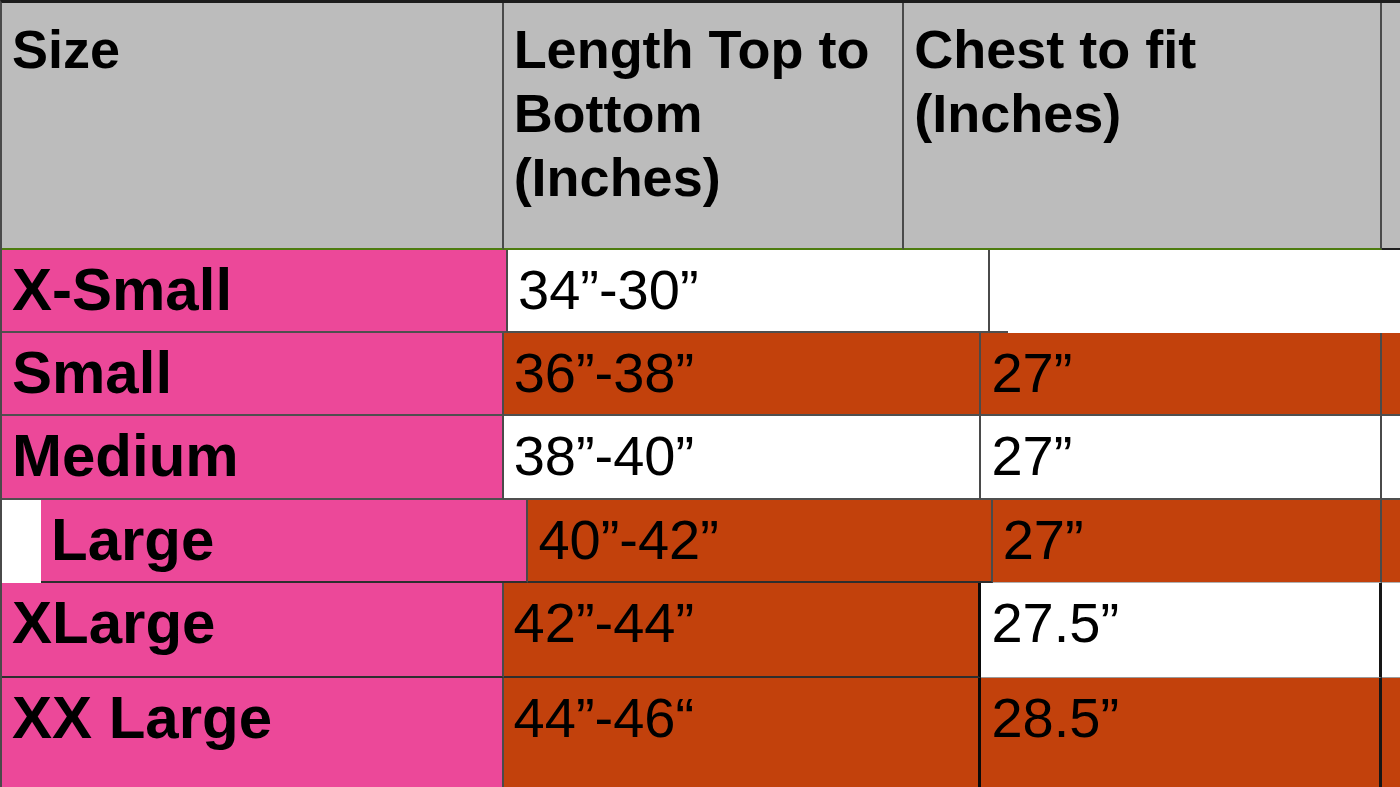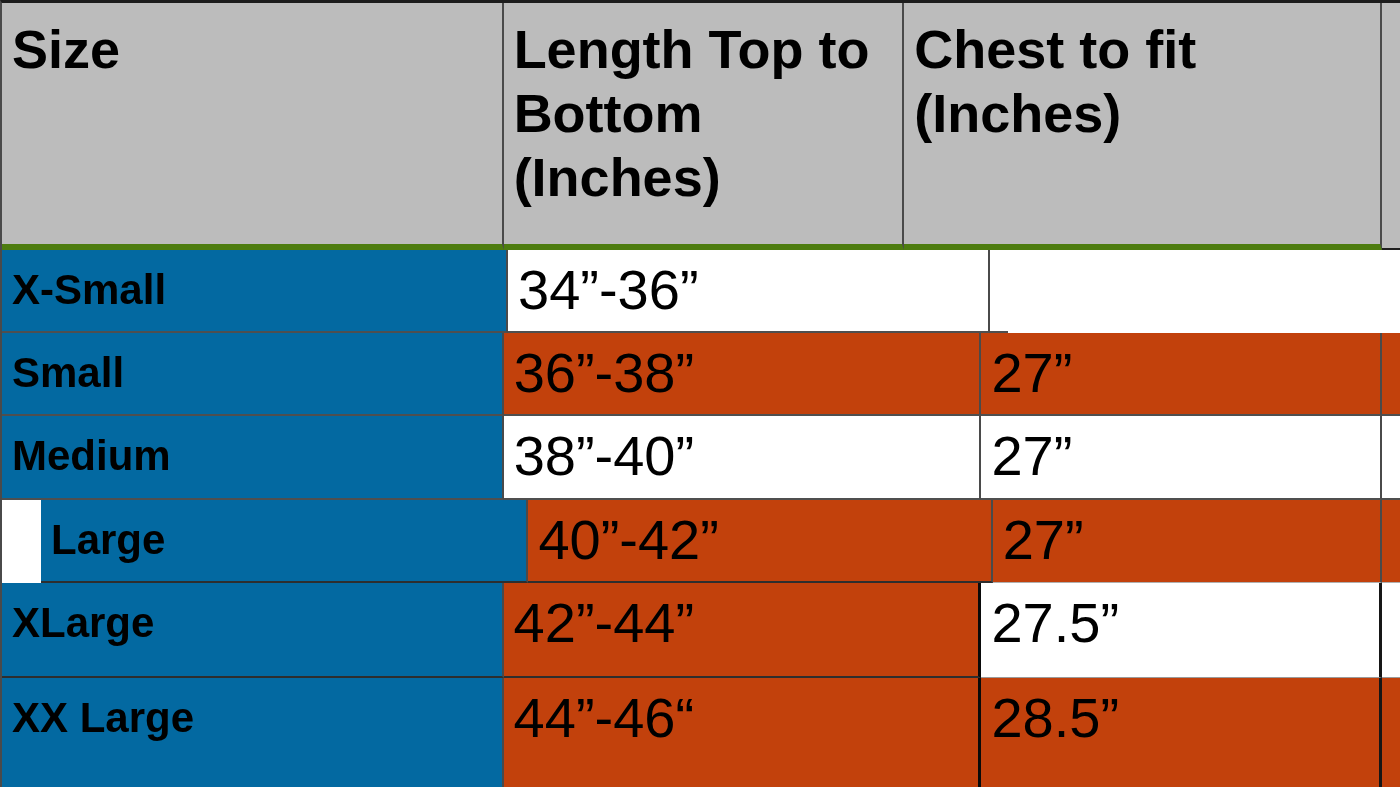--- a/index.html
+++ b/index.html
@@ -23,29 +23,29 @@
   
   .c1{width:506px;}
   .c2{width:482px;}
   .c3{width:404px;}
   .c4{width:6px;border-right:none;}
 
   
   .hdr{height:247px;}
   .hdr .cell{
     background:#bcbcbc;
-    border-bottom:6px solid #4d7c0f;
+    border-bottom:2px solid #4d7c0f;
     font-weight:bold;
     font-size:54px;line-height:64px;
     padding:14px 8px 0 10px;
   }
   
   .r{font-size:56px;line-height:64px;}
   .r .cell{padding:8px 8px 0 10px;border-bottom:2px solid #4f4f4f;}
-  .r .c1{background:#0369a1;font-weight:bold;font-size:42px;}
+  .r .c1{background:#ec4899;font-weight:bold;font-size:60px;}
   .h83{height:83px;}
   .h84{height:84px;}
   .h95{height:95px;}
   .h100{height:125px;border-radius:26px;}
   .h-part{height:9px;}
   .bg-white{background:#ffffff;}
   .bg-stripe{background:#c2410c;}
 
   
   .sub .c1,.sub .c2{border-bottom:2px solid #2e2e2e;}
@@ -62,21 +62,21 @@
 
   <div class="row hdr">
     <div class="cell c1">Size</div>
     <div class="cell c3">Length Top to Bottom (Inches)</div>
     <div class="cell c2">Chest to fit (Inches)</div>
     <div class="cell c4" style="background:#bcbcbc;border-bottom:2px solid #1f1f1f;"></div>
   </div>
 
   <div class="row r h83">
     <div class="cell c1">X-Small</div>
-    <div class="cell c2 bg-white">34”-36”</div>
+    <div class="cell c2 bg-white">34”-30”</div>
     <div class="cell c4 bg-white"></div>
   </div>
 
   <div class="row r h83">
     <div class="cell c1">Small</div>
     <div class="cell c2 bg-stripe">36”-38”</div>
     <div class="cell c3 bg-stripe">27”</div>
     <div class="cell c4 bg-stripe"></div>
   </div>
 

